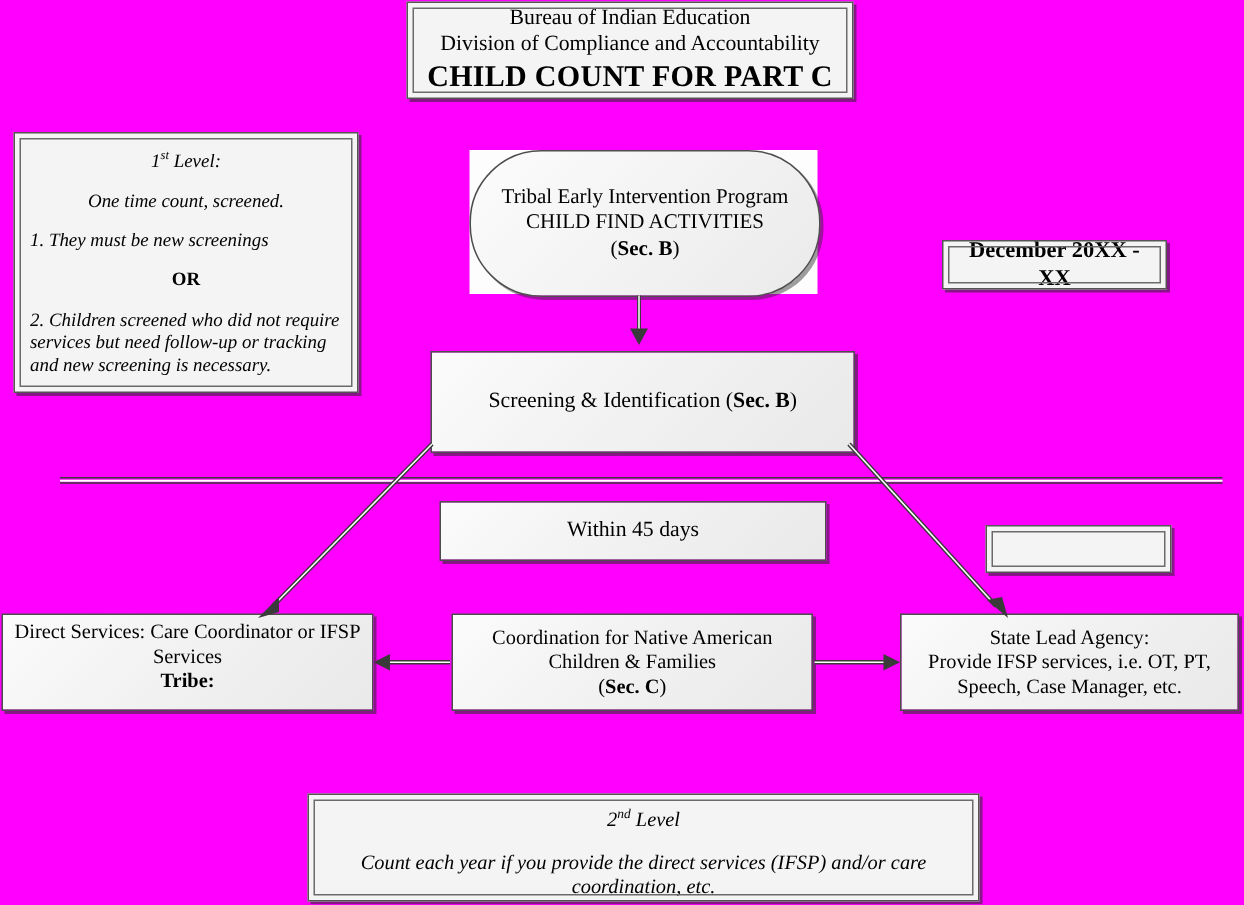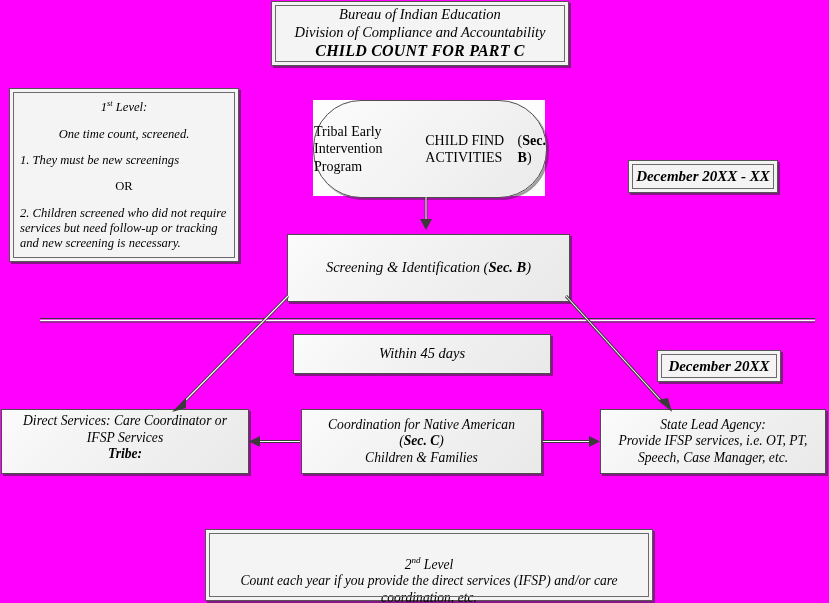--- a/index.html
+++ b/index.html
@@ -24,40 +24,40 @@
     border: 1px solid #4d4d4d;
     box-shadow: 2px 2px 0 0 rgba(40,40,40,0.55);
     display: flex;
     flex-direction: column;
     align-items: center;
     justify-content: center;
     text-align: center;
     color: #000000;
     line-height: 1.22;
   }
-  .box .pad { padding: 0 6px; width: 100%; box-sizing: border-box; font-style: italic; }
+  .box .pad { padding: 0 6px; width: 100%; box-sizing: border-box; }
 
   
   .framed {
     border: 1px solid #555;
     background: #f4f4f4;
   }
   .framed .inner {
     position: absolute;
     left: 3px; top: 3px; right: 3px; bottom: 3px;
     border: 1px solid #6b6b6b;
     pointer-events: none;
   }
 
   
   #title-box {
     left: 271px; top: 1px; width: 298px; height: 65px;
     font-size: 14.5px;
   }
-  #title-box .l3 { font-weight: bold; font-size: 16px; letter-spacing: .2px; }
+  #title-box .l3 { font-weight: bold; font-size: 20px; letter-spacing: .2px; }
 
   #level1-box {
     left: 9px; top: 88px; width: 230px; height: 174px;
     font-style: italic;
     font-size: 12.6px;
     align-items: stretch;
     justify-content: flex-start;
     padding: 9px 10px 0 10px;
     text-align: left;
   }
@@ -70,21 +70,21 @@
     left: 313px; top: 100px; width: 232px; height: 96px;
     background: #fdfdfd;
   }
   #oval-box {
     position: absolute;
     left: 313px; top: 100px; width: 232px; height: 96px;
     border-radius: 48px / 48px;
     border: 1px solid #4d4d4d;
     background: linear-gradient(135deg, #fcfcfc 0%, #f3f3f3 50%, #eaeaea 100%);
     box-shadow: 2px 2px 0 0 rgba(40,40,40,0.45);
-    display: flex; flex-direction: row;
+    display: flex; flex-direction: column;
     align-items: center; justify-content: center;
     text-align: left; font-size: 14px; line-height: 1.25;
   }
   #oval-box .secb { font-weight: bold; }
 
   #date-box-1 {
     left: 628px; top: 160px; width: 150px; height: 33px;
     font-weight: bold; font-size: 15px;
   }
 
@@ -118,21 +118,21 @@
 
   #state-box {
     left: 600px; top: 409px; width: 226px; height: 65px;
     font-size: 13.6px;
   }
 
   #level2-box {
     left: 205px; top: 529px; width: 448px; height: 72px;
     font-style: italic; font-size: 13.6px;
     align-items: stretch; justify-content: flex-start;
-    padding-top: 25px;
+    padding-top: 7px;
   }
   #level2-box .ctr { text-align: center; }
   #level2-box .sp { height: 13px; }
   #level2-box sup { font-size: 9px; vertical-align: super; }
 
   
   #connectors {
     position: absolute;
     left: 0; top: 0; width: 829px; height: 603px;
     pointer-events: none;
@@ -153,21 +153,21 @@
   </div>
 
   <div class="box framed" id="level1-box">
     <div class="inner"></div>
     <div class="ctr"><span>1</span><sup>st</sup><span> Level:</span></div>
     <div class="sp"></div>
     <div class="ctr">One time count, screened.</div>
     <div class="sp"></div>
     <div>1.  They must be new screenings</div>
     <div class="sp"></div>
-    <div class="ctr" style="font-weight:normal;font-style:normal;">OR</div>
+    <div class="ctr" style="font-weight:bold;font-style:normal;">OR</div>
     <div class="sp"></div>
     <div>2.  Children screened who did not require services but need follow-up or tracking and new screening is necessary.</div>
   </div>
 
   <div id="oval-wrap"></div>
   <div id="oval-box">
     <div>Tribal Early Intervention Program</div>
     <div>CHILD FIND ACTIVITIES</div>
     <div><span>(</span><span class="secb">Sec. B</span><span>)</span></div>
   </div>
@@ -180,32 +180,31 @@
   <div class="box" id="screening-box">
     <div class="pad"><span>Screening &amp; Identification (</span><b>Sec. B</b><span>)</span></div>
   </div>
 
   <div class="box" id="within45-box">
     <div class="pad">Within 45 days</div>
   </div>
 
   <div class="box framed" id="date-box-2">
     <div class="inner"></div>
-    <div class="pad">December 20XX</div>
   </div>
 
   <div class="box" id="tribe-box">
     <div class="pad">Direct Services:  Care Coordinator or IFSP Services</div>
     <div class="pad hdr">Tribe:</div>
   </div>
 
   <div class="box" id="coord-box">
     <div class="pad">Coordination for Native American</div>
+    <div class="pad">Children &amp; Families</div>
     <div class="pad"><span>(</span><span class="secc">Sec. C</span><span>)</span></div>
-    <div class="pad">Children &amp; Families</div>
   </div>
 
   <div class="box" id="state-box">
     <div class="pad">State Lead Agency:</div>
     <div class="pad">Provide IFSP services, i.e. OT, PT,</div>
     <div class="pad">Speech, Case Manager, etc.</div>
   </div>
 
   <div class="box framed" id="level2-box">
     <div class="inner"></div>

